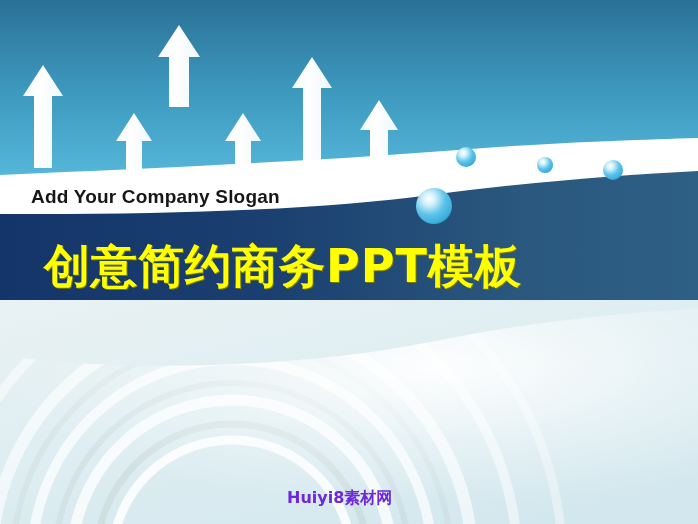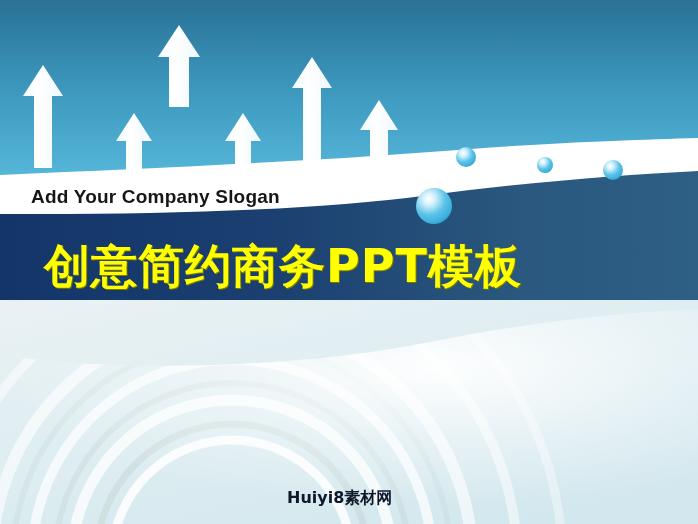--- a/index.html
+++ b/index.html
@@ -44,21 +44,21 @@
     letter-spacing: 1px;
     font-family: "DejaVu Sans", "Liberation Sans", sans-serif;
     text-shadow: 1px 1px 0 #7a7a00;
     margin-left: 8px;
   }
   #footer-text {
     left: 287px;
     top: 488px;
     font-size: 16px;
     font-weight: bold;
-    color: #0f172a;
+    color: #6d28d9;
     font-family: "DejaVu Sans", "Liberation Sans", sans-serif;
   }
 </style>
 </head>
 <body>
 
 <div id="slide">
 
   <svg id="bg-svg" viewBox="0 0 698 524" preserveAspectRatio="none">
     <defs>

